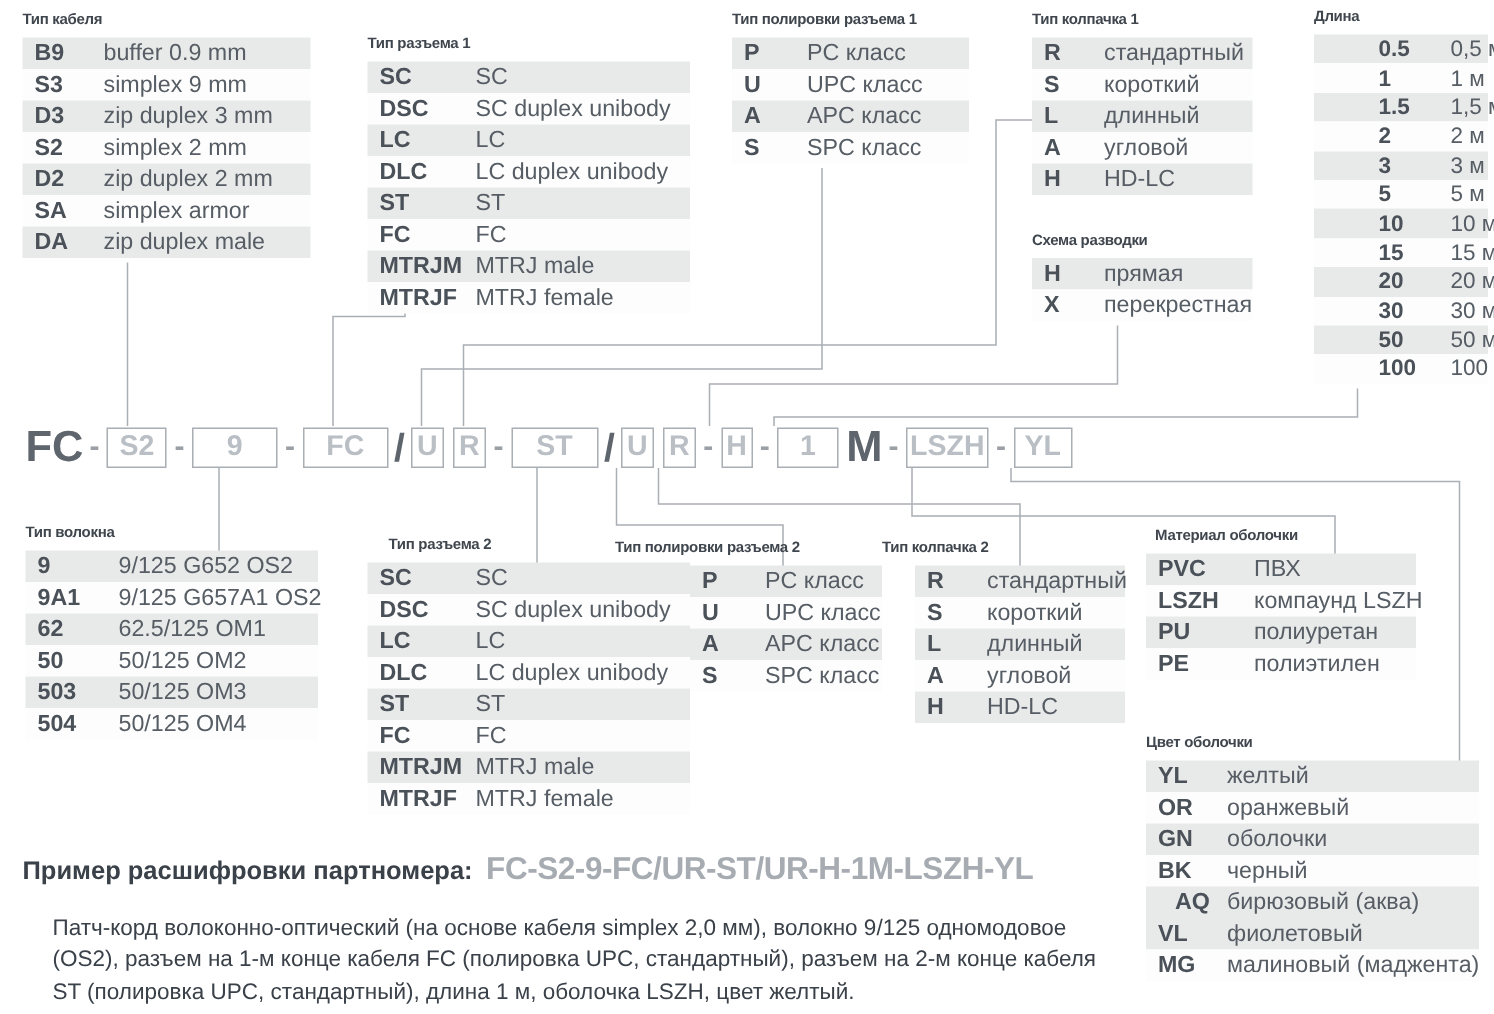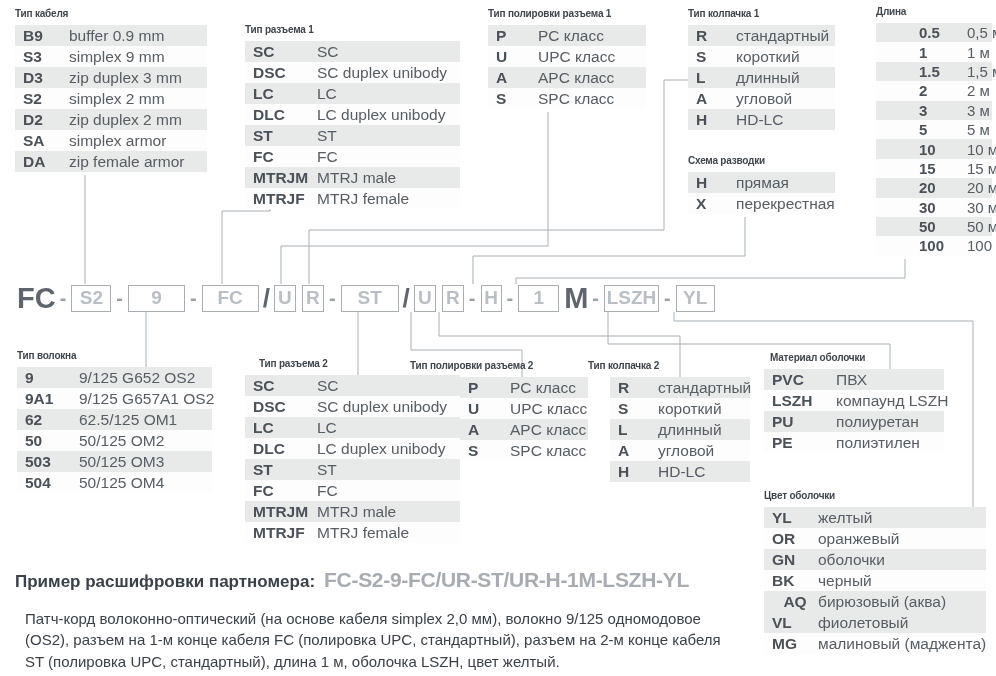--- a/index.html
+++ b/index.html
@@ -29,21 +29,21 @@
   .pbox{height:27px;border:1px solid #a8aeb3;background:#fff;display:flex;align-items:center;
         justify-content:center;font-size:19px;font-weight:bold;color:#b9bfc4;margin:0 3px;
         box-sizing:border-box;}
   .pdash{color:#9aa0a5;font-size:20px;font-weight:bold;margin:0 2px;}
   .pslash{color:#5e656d;font-size:26px;font-weight:bold;margin:0 1px;}
 
   .example{position:absolute;left:15px;top:568px;display:flex;align-items:baseline;}
   .ex-label{font-size:17px;font-weight:bold;color:#3a4149;white-space:nowrap;}
   .ex-code{font-size:21px;font-weight:bold;color:#a6acb1;margin-left:9px;
            letter-spacing:-0.3px;white-space:nowrap;}
-  .ex-desc{position:absolute;left:25px;top:608px;width:714px;font-size:15px;
+  .ex-desc{position:absolute;left:35px;top:608px;width:714px;font-size:15px;
            color:#3a4149;line-height:1.42;margin:0;}
 </style>
 </head>
 <body>
 
 <div class="canvas">
 
   <svg class="lines" viewBox="0 0 996 676">
     <polyline points="85,175 85,284"></polyline>
     <polyline points="270,196 270,211 222,211 222,284"></polyline>
@@ -80,21 +80,21 @@
       <div class="row even">
         <span class="code" style="width: var(--cw);">D2</span>
         <span class="desc">zip duplex 2 mm</span>
       </div>
       <div class="row odd">
         <span class="code" style="width: var(--cw);">SA</span>
         <span class="desc">simplex armor</span>
       </div>
       <div class="row even">
         <span class="code" style="width: var(--cw);">DA</span>
-        <span class="desc">zip female armor</span>
+        <span class="desc">zip duplex male</span>
       </div>
     </section>
 
   <section id="tbl-conn1" class="tbl" style="left:245px;top:24px;width:215px;--cw:64px">
       <div class="ttl">Тип разъема 1</div>
       <div class="row even">
         <span class="code" style="width: var(--cw);">SC</span>
         <span class="desc">SC</span>
       </div>
       <div class="row odd">

